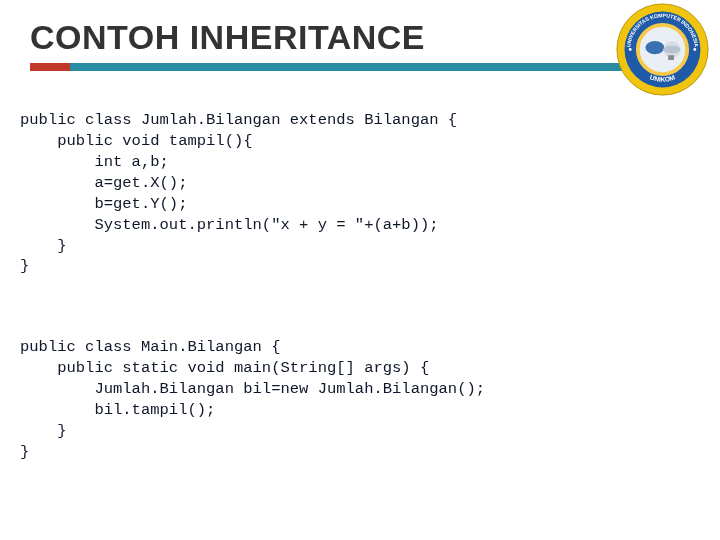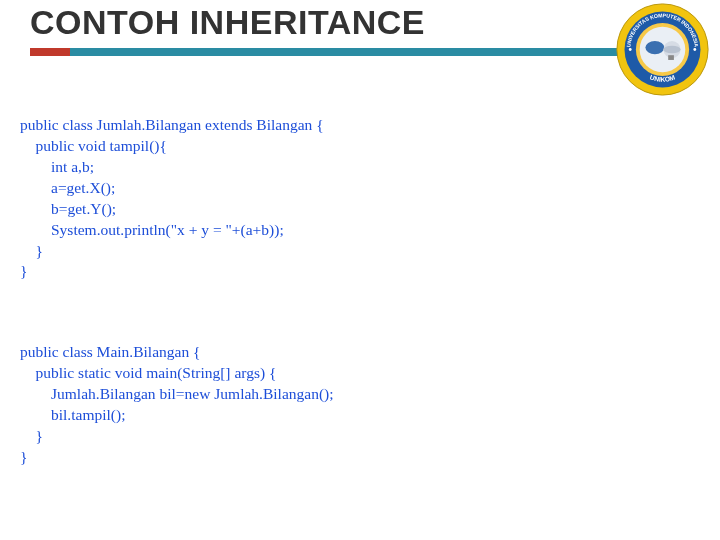--- a/index.html
+++ b/index.html
@@ -5,21 +5,21 @@
     * { margin: 0; padding: 0; box-sizing: border-box; }
     body {
       width: 720px;
       height: 540px;
       background: #fff;
       font-family: Arial, sans-serif;
       position: relative;
       overflow: hidden;
     }
     .header {
-      padding: 3px 30px 0 30px;
+      padding: 18px 30px 0 30px;
       position: relative;
     }
     .title {
       font-size: 34px;
       font-weight: bold;
       color: #333;
       line-height: 1.15;
       letter-spacing: 0.5px;
     }
     .accent-bar {
@@ -38,26 +38,25 @@
     .logo {
       position: absolute;
       top: 2px;
       right: 10px;
       width: 95px;
       height: 95px;
     }
     .logo svg { width: 100%; height: 100%; }
     .code-area {
       padding: 18px 20px 0 20px;
-      font-family: Liberation Serif, serif;
+      font-family: Liberation Mono, monospace;
       font-size: 15.5px;
-      color: #1d4ed8;
+      color: #0f172a;
       line-height: 1.35;
       white-space: pre;
-      margin-top: 20px;
     }
   </style>
 </head>
 <body>
 
 <div class="header">
   <div class="title">
     <span>CONTOH INHERITANCE</span><br>
   </div>
   <div class="accent-bar">

